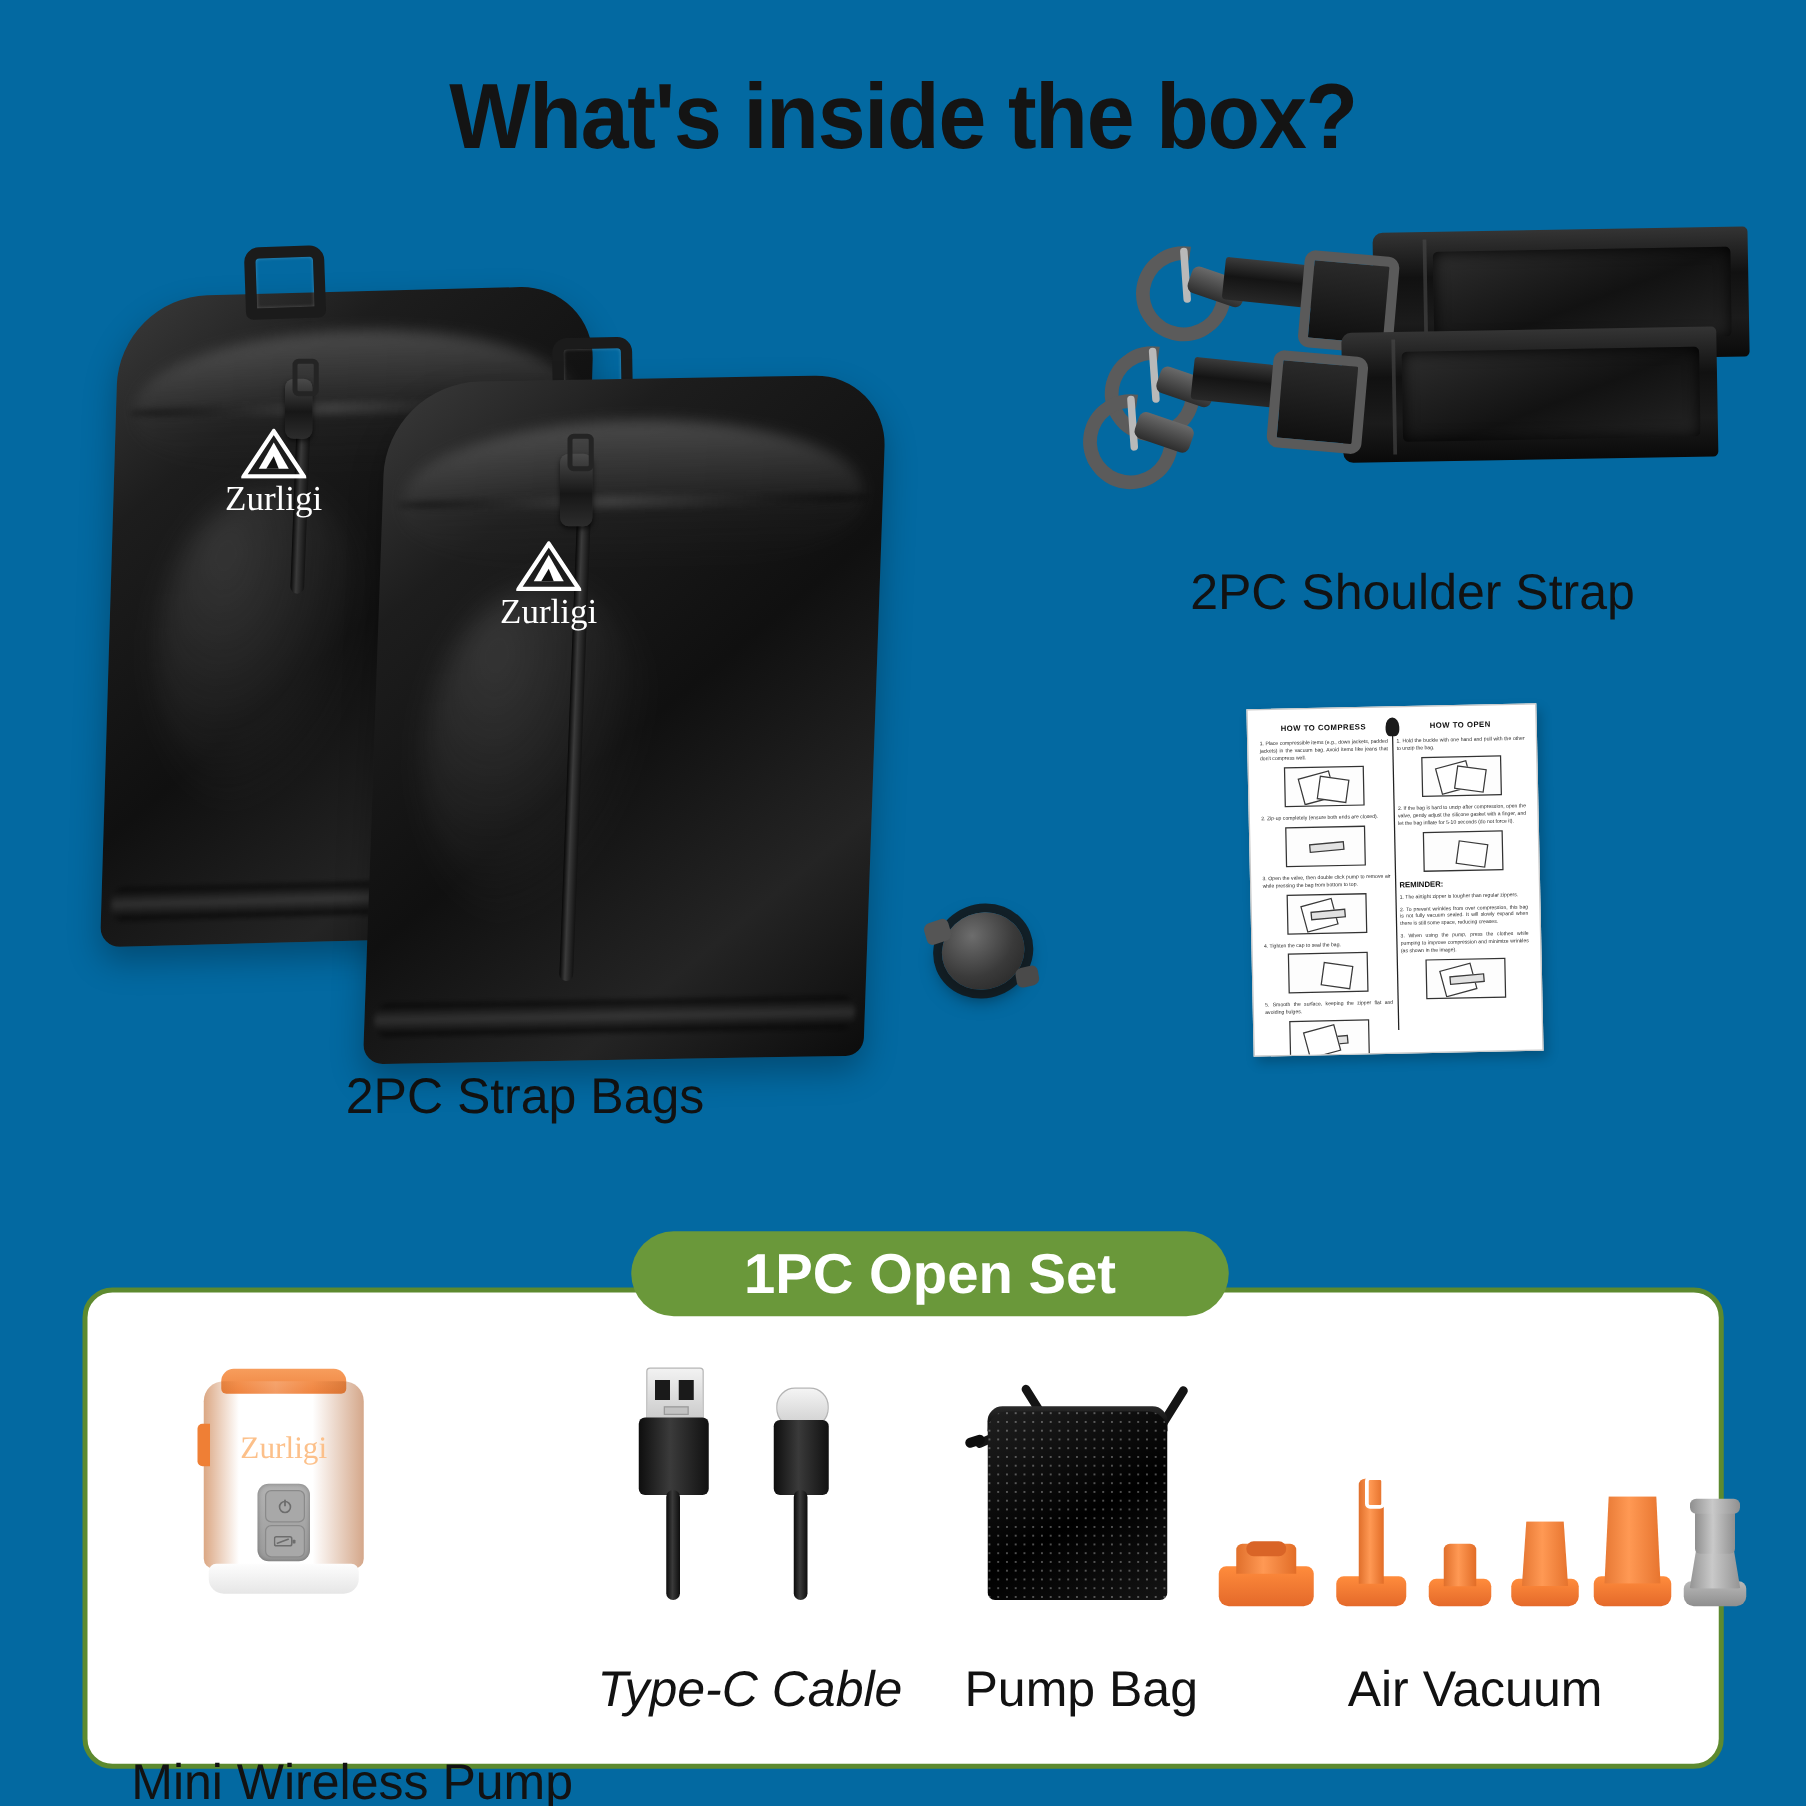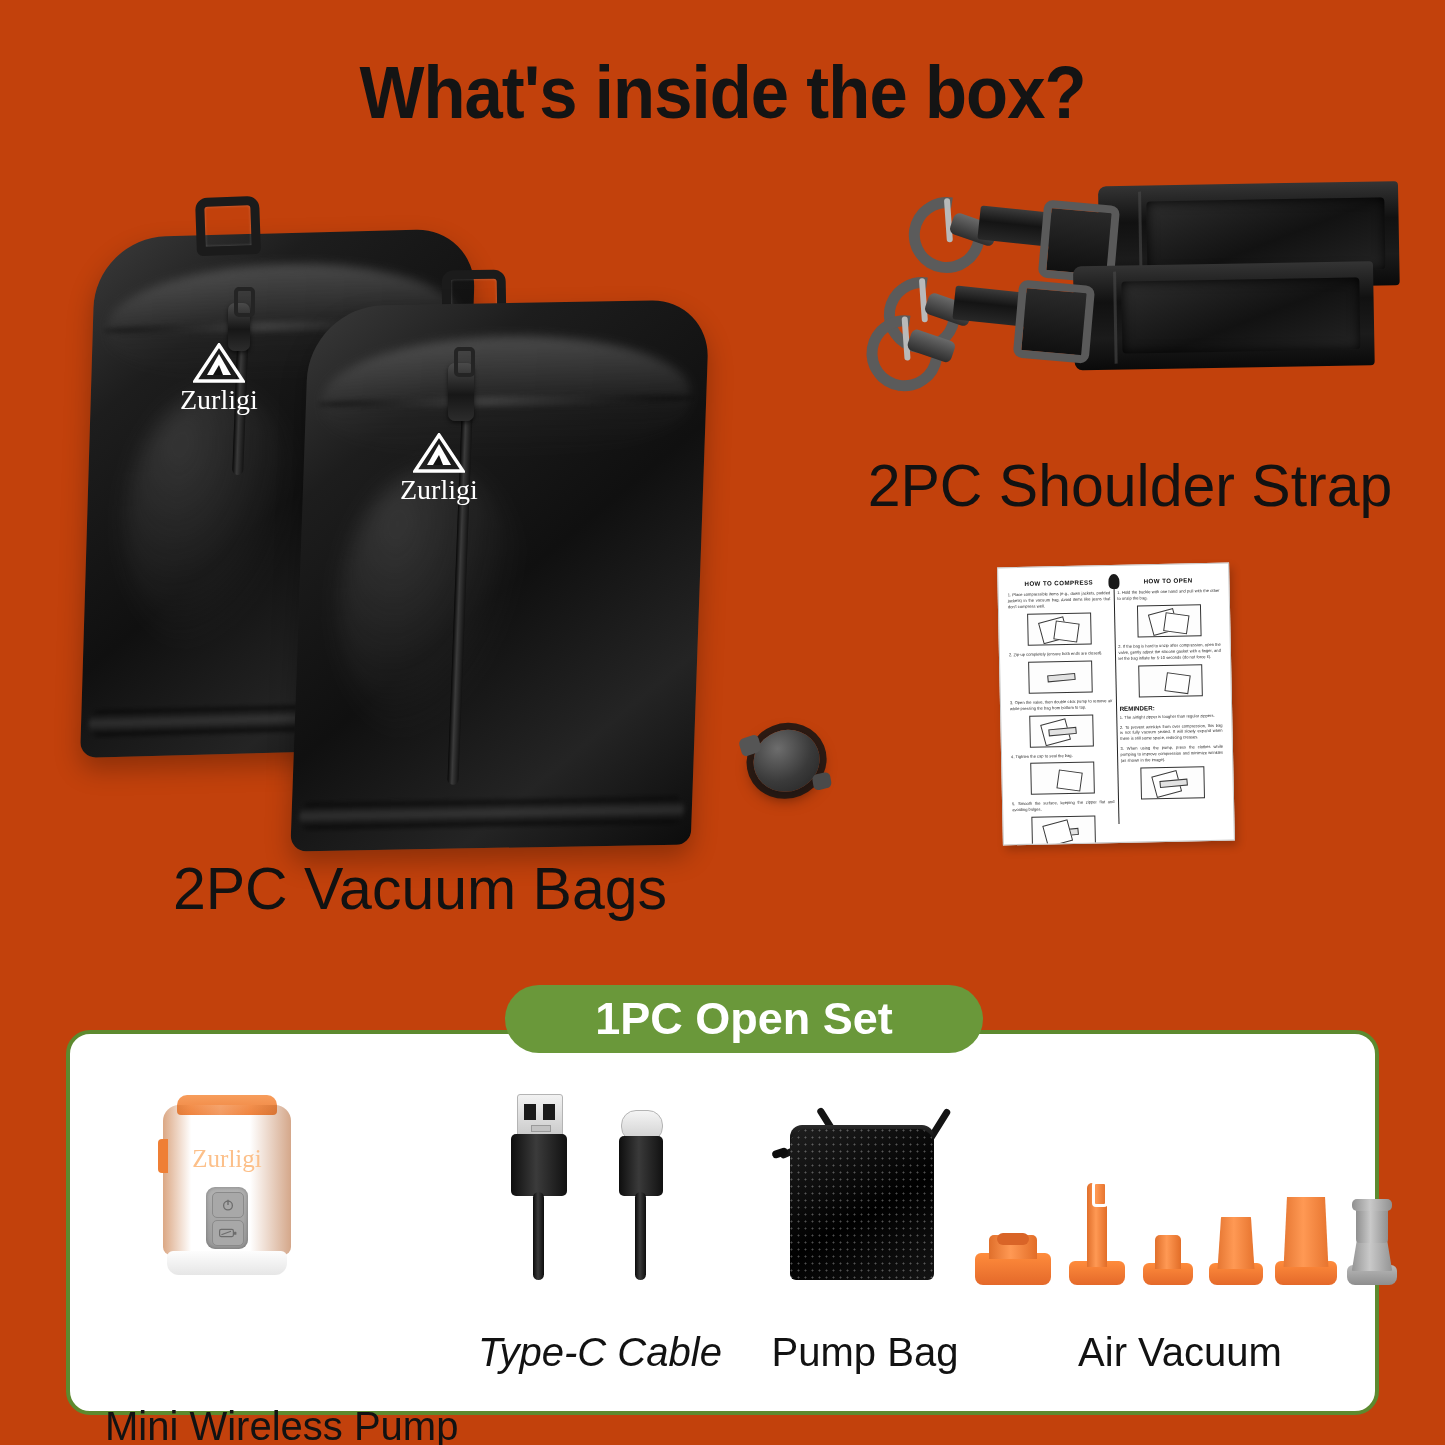--- a/index.html
+++ b/index.html
@@ -4,21 +4,21 @@
 <style>
   html, body {
     margin: 0;
     padding: 0;
     background: #ffffff;
   }
   #page {
     position: relative;
     width: 1445px;
     height: 1445px;
-    background: #c2410c;
+    background: #0369a1;
     overflow: hidden;
     font-family: "Liberation Sans", sans-serif;
   }
 
   
   .title {
     position: absolute;
     top: 50px;
     left: 0;
     width: 1445px;
@@ -29,21 +29,21 @@
     letter-spacing: -1px;
     color: #141414;
     transform: scaleX(0.93);
   }
 
   
   .caption {
     position: absolute;
     text-align: center;
     font-family: "Liberation Sans", sans-serif;
-    font-size: 59px;
+    font-size: 40px;
     color: #121212;
     white-space: nowrap;
   }
   .caption.small { font-size: 40px; }
 
   
   .bags-wrap {
     position: absolute;
     left: 70px;
     top: 185px;
@@ -586,21 +586,21 @@
     <div class="logo front-l">
       <svg class="mark" width="52" height="40" viewBox="0 0 52 40">
         <path d="M26 2 L50 38 L2 38 Z" fill="none" stroke="#ffffff" stroke-width="3.4"></path>
         <path d="M26 11 L38 32 L14 32 Z" fill="#ffffff"></path>
         <path d="M20 32 L26 22 L30 32 Z" fill="#111111"></path>
       </svg>
       <span class="word">Zurligi</span>
     </div>
   </div>
 
-  <div class="caption" style="left:170px; top:855px; width:500px;">2PC Vacuum Bags</div>
+  <div class="caption" style="left:170px; top:855px; width:500px;">2PC Strap Bags</div>
 
   <div class="straps">
     <div class="strap-unit s1">
       <div class="hook h1">
           <span class="gate"></span>
         </div>
       <div class="hook-body b1"></div>
       <div class="webbing"></div>
       <div class="buckle"></div>
       <div class="pad">

